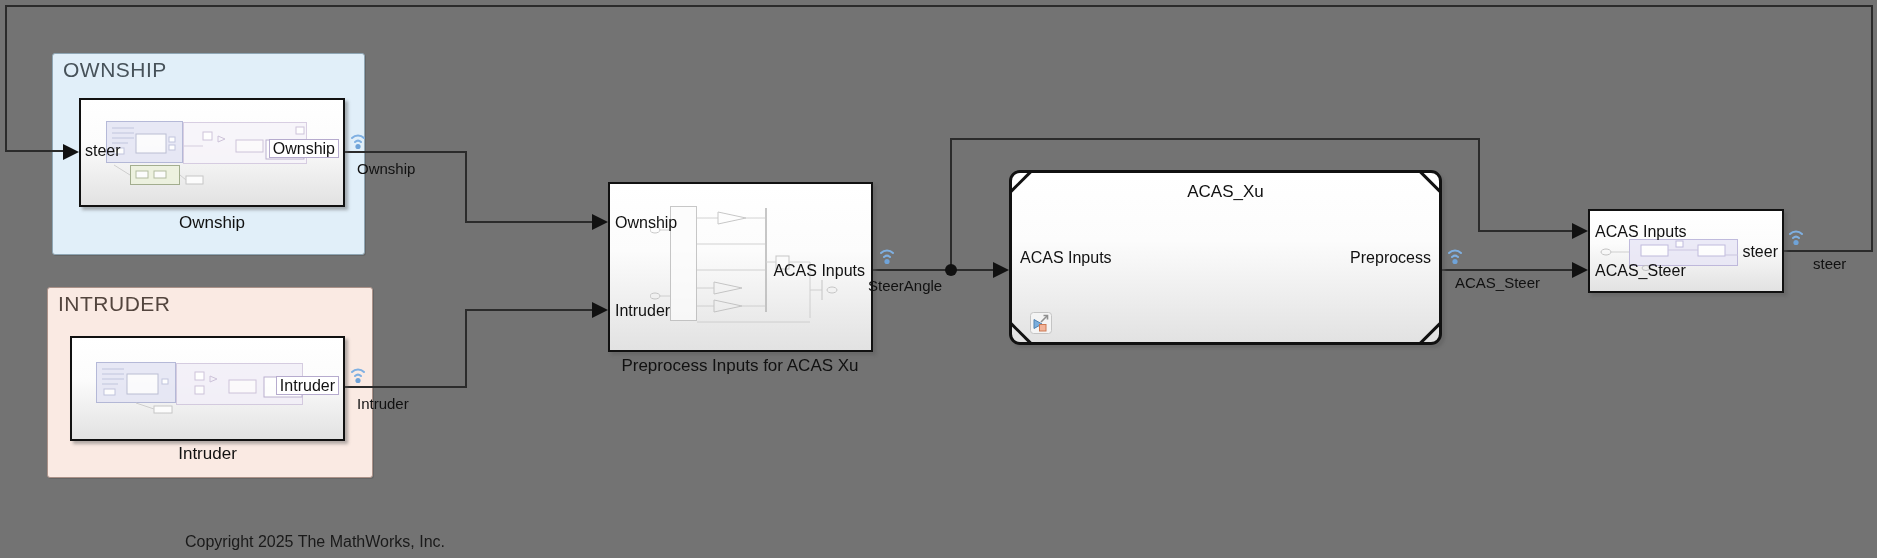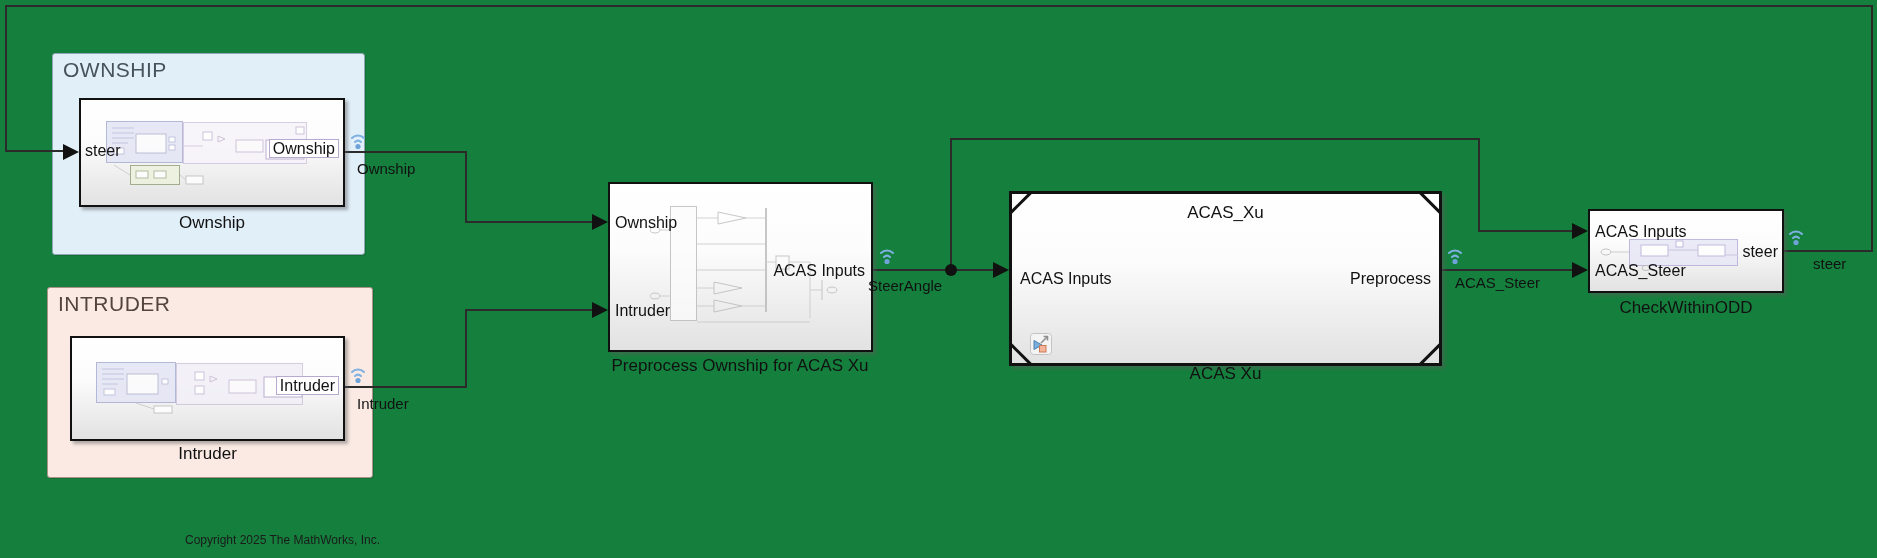--- a/index.html
+++ b/index.html
@@ -1,19 +1,19 @@
 <!DOCTYPE html>
 <html><head>
 <meta charset="utf-8">
 <style>
   html,body{margin:0;padding:0;background:#ffffff;}
   .canvas{
     position:relative;
     width:1877px;height:558px;
-    background:#15803d;
+    background:#737373;
     font-family:"Liberation Sans","DejaVu Sans",sans-serif;
     color:#111;
     overflow:hidden;
   }
   .wire{position:absolute;background:#2b2b2b;}
   .arrow{
     position:absolute;width:0;height:0;
     border-left:16px solid #111;
     border-top:8px solid transparent;
     border-bottom:8px solid transparent;
@@ -31,21 +31,21 @@
     background:linear-gradient(180deg,#ffffff 0%,#fcfcfc 40%,#e2e2e2 100%);
     box-shadow:3px 3px 3px rgba(90,90,90,0.45);
   }
   .block-acasxu{border-width:3px;}
   .port{position:absolute;font-size:16px;line-height:17px;white-space:nowrap;}
   .port.right{text-align:right;}
   .portbox{background:#fff;border:1px solid #b6abce;padding:0 3px;}
   .inner-title{position:absolute;left:0;right:0;top:9px;text-align:center;font-size:17px;}
   .name{position:absolute;font-size:17px;text-align:center;white-space:nowrap;}
   .sig{position:absolute;font-size:15px;white-space:nowrap;}
-  .copyright{position:absolute;left:185px;top:533px;font-size:12px;color:#1a1a1a;}
+  .copyright{position:absolute;left:185px;top:533px;font-size:16px;color:#1a1a1a;}
   .wifi{position:absolute;width:16px;height:21px;}
   .preview{position:absolute;pointer-events:none;}
   .notch{position:absolute;width:28px;height:0;border-top:3px solid #111;}
   .notch.tl{left:-5px;top:7px;transform:rotate(-45deg);}
   .notch.tr{right:-5px;top:7px;transform:rotate(45deg);}
   .notch.bl{left:-5px;bottom:7px;transform:rotate(45deg);}
   .notch.br{right:-5px;bottom:7px;transform:rotate(-45deg);}
   .badge{position:absolute;left:18px;bottom:8px;width:22px;height:22px;}
 </style>
 </head>
@@ -169,57 +169,55 @@
       <line x1="160" y1="62" x2="160" y2="118" stroke="#c4c4c4"></line>
       <line x1="47" y1="122" x2="160" y2="122" stroke="#c4c4c4"></line>
       <line x1="160" y1="90" x2="172" y2="90" stroke="#c4c4c4"></line>
       <line x1="172" y1="80" x2="172" y2="100" stroke="#b5b5b5"></line>
       <ellipse cx="182" cy="90" rx="5" ry="3" fill="none" stroke="#b5b5b5"></ellipse>
     </svg>
     <div class="port" style="left:5px;top:30px;">Ownship</div>
     <div class="port" style="left:5px;top:118px;">Intruder</div>
     <div class="port right" style="right:6px;top:78px;">ACAS Inputs</div>
   </div>
-  <div class="name" style="left:570px;top:356px;width:340px;">Preprocess Ownship for ACAS Xu</div>
-
-  <div class="block block-acasxu" style="left:1009px;top:191px;width:433px;height:175px;">
+  <div class="name" style="left:570px;top:356px;width:340px;">Preprocess Inputs for ACAS Xu</div>
+
+  <div class="block block-acasxu" style="left:1009px;top:170px;width:433px;height:175px;border-radius:11px;">
     <span class="notch tl"></span>
     <span class="notch tr"></span>
     <span class="notch bl"></span>
     <span class="notch br"></span>
     <div class="inner-title">ACAS_Xu</div>
     <div class="port" style="left:8px;top:76px;">ACAS Inputs</div>
     <div class="port right" style="right:8px;top:76px;">Preprocess</div>
     <svg class="badge" viewBox="0 0 22 22">
       <rect x="0.5" y="0.5" width="21" height="21" rx="3" fill="#f4f4f4" stroke="#c4c4c4"></rect>
       <line x1="11" y1="10" x2="17" y2="4" stroke="#909090" stroke-width="1.6"></line>
       <path d="M13.5 3.5 h4 v4" fill="none" stroke="#909090" stroke-width="1.6"></path>
       <path d="M4 7.5 L12 12 L4 16.5 z" fill="#7aaede" stroke="#4f81b0"></path>
       <rect x="9.5" y="12.5" width="6.5" height="6.5" fill="#f2b49a" stroke="#cc7a55"></rect>
     </svg>
   </div>
-  <div class="name" style="left:1009px;top:364px;width:433px;">ACAS Xu</div>
 
   <div class="block" style="left:1588px;top:209px;width:196px;height:84px;">
     <svg class="preview" style="left:8px;top:24px;" width="172" height="36" viewBox="0 0 172 36" opacity="0.8">
       <ellipse cx="8" cy="17" rx="5" ry="3" fill="none" stroke="#b5b5b5"></ellipse>
       <line x1="13" y1="17" x2="31" y2="17" stroke="#c4c4c4"></line>
       <rect x="31.5" y="4.5" width="108" height="26" fill="#e8e6f6" stroke="#b2abd6"></rect>
       <rect x="43" y="10" width="27" height="11" fill="#fff" stroke="#b2abd6"></rect>
       <rect x="100" y="10" width="27" height="11" fill="#fff" stroke="#b2abd6"></rect>
       <line x1="70" y1="15" x2="100" y2="15" stroke="#c0bada"></line>
       <rect x="78" y="6" width="7" height="6" fill="#fff" stroke="#b2abd6"></rect>
       <ellipse cx="48" cy="33" rx="4" ry="2.5" fill="none" stroke="#b5b5b5"></ellipse>
       <line x1="127" y1="20" x2="140" y2="20" stroke="#c0bada"></line>
     </svg>
     <div class="port" style="left:5px;top:12px;">ACAS Inputs</div>
     <div class="port" style="left:5px;top:51px;">ACAS_Steer</div>
     <div class="port right" style="right:4px;top:32px;">steer</div>
   </div>
-  <div class="name" style="left:1538px;top:298px;width:296px;">CheckWithinODD</div>
 
   <svg class="wifi" style="left:350px;top:129px;" viewBox="0 0 16 21">
     <path d="M2 9 A 8.5 8.5 0 0 1 14 9" fill="none" stroke="#7fb0e2" stroke-width="2" stroke-linecap="round"></path>
     <path d="M5 13 A 4.5 4.5 0 0 1 11 13" fill="none" stroke="#7fb0e2" stroke-width="2" stroke-linecap="round"></path>
     <circle cx="8" cy="17.5" r="2.6" fill="#6fa3d8"></circle>
   </svg>
   <svg class="wifi" style="left:350px;top:363px;" viewBox="0 0 16 21">
     <path d="M2 9 A 8.5 8.5 0 0 1 14 9" fill="none" stroke="#7fb0e2" stroke-width="2" stroke-linecap="round"></path>
     <path d="M5 13 A 4.5 4.5 0 0 1 11 13" fill="none" stroke="#7fb0e2" stroke-width="2" stroke-linecap="round"></path>
     <circle cx="8" cy="17.5" r="2.6" fill="#6fa3d8"></circle>

